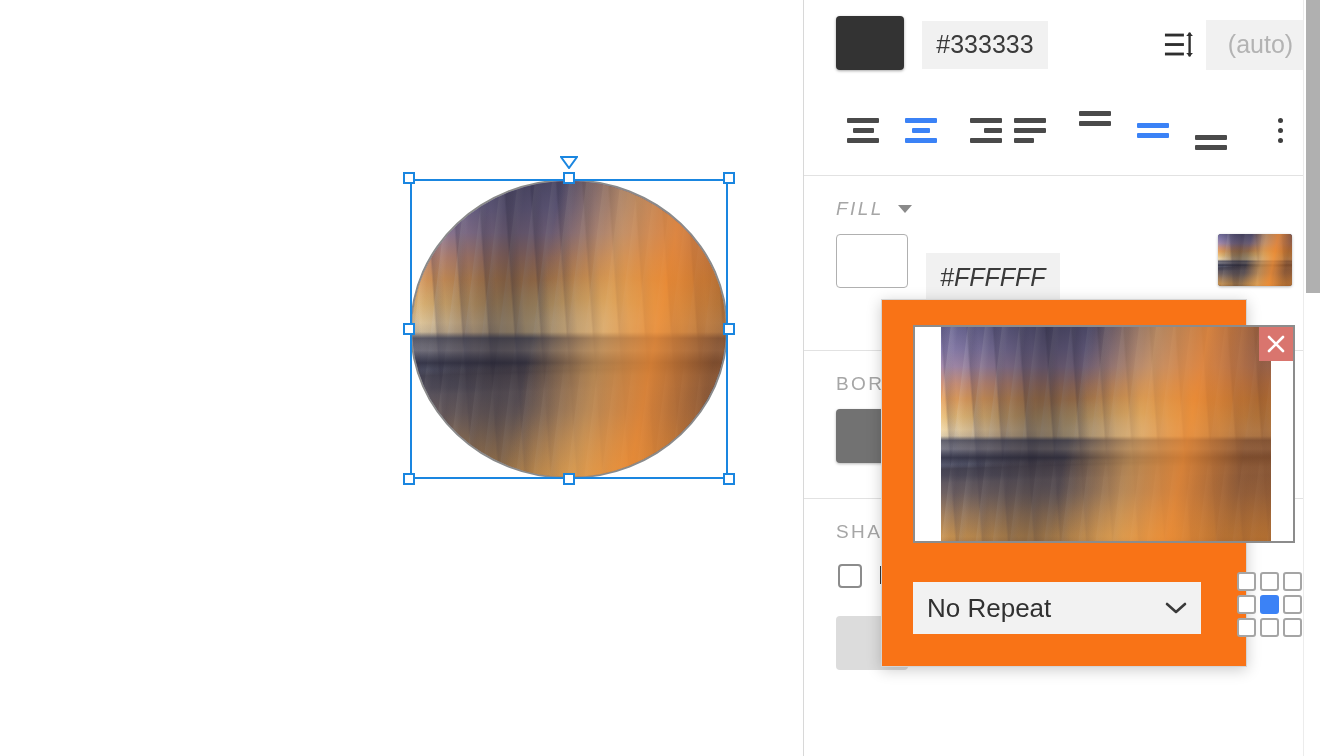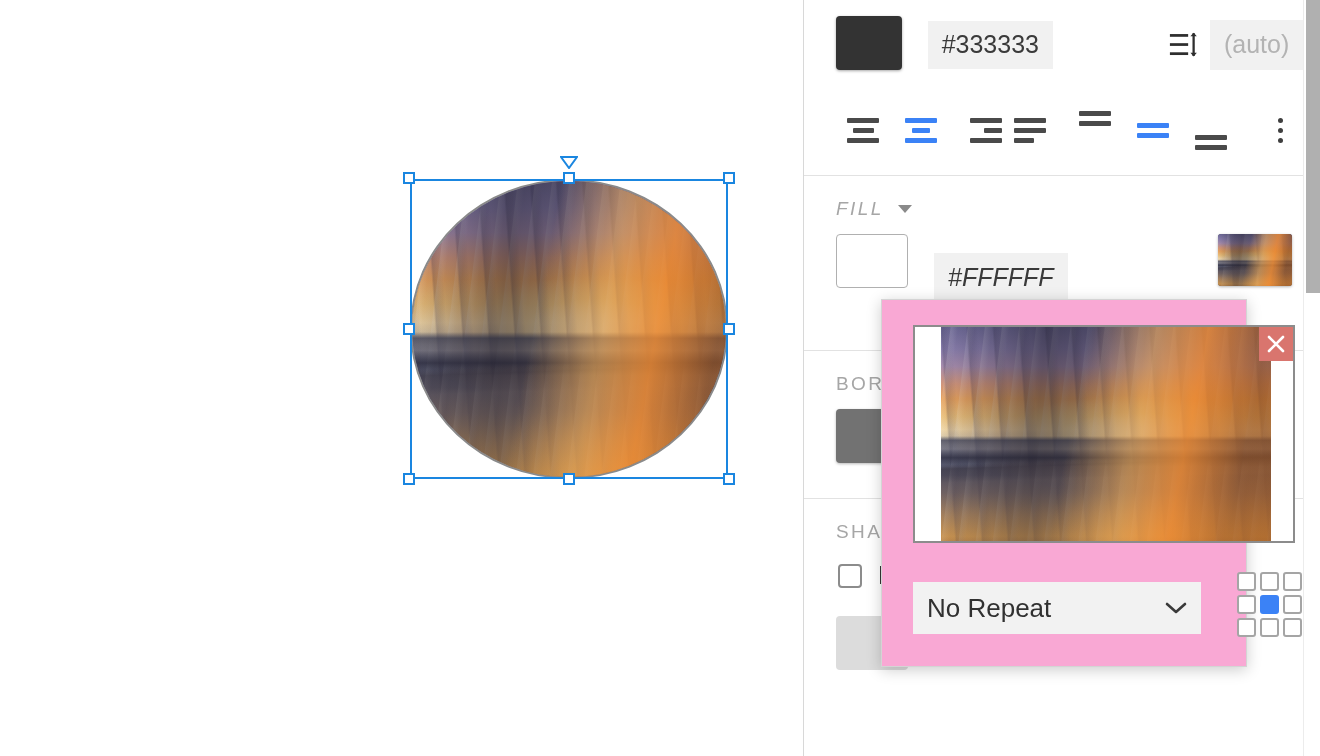--- a/index.html
+++ b/index.html
@@ -149,33 +149,33 @@
     margin-left: 32px;
     margin-top: 16px;
   }
   .hexfield {
     height: 48px;
     background: #f1f1f1;
     display: flex; align-items: center;
     padding: 0 14px;
     font-size: 25px;
     color: #3a3a3a;
-    margin-left: 26px;
+    margin-left: 18px;
     margin-top: 19px;
   }
   .lineheight-icon {
     margin-left: 116px;
     margin-top: 20px;
   }
   .autofield {
     height: 50px;
     width: 118px;
     background: #f1f1f1;
     display: flex; align-items: center;
-    padding: 0 14px;
+    padding: 0 22px;
     font-size: 25px;
     color: #b3b3b3;
     margin-left: 10px;
     margin-top: 19px;
   }
 
   .align-row {
     position: absolute;
     left: 0; top: 100px;
     width: 517px;
@@ -307,21 +307,21 @@
     left: 2px; top: 0;
     width: 14px; height: 293px;
     background: #b0b0b0;
   }
 
   
   #popup {
     position: absolute;
     left: 881px; top: 299px;
     width: 366px; height: 368px;
-    background: #f9a8d4;
+    background: #f97316;
     border: 1px solid #d4d4d4;
     box-shadow: 0 3px 14px rgba(0,0,0,0.20);
     z-index: 40;
   }
   #preview-box {
     position: absolute;
     left: 31px; top: 25px;
     width: 382px; height: 218px;
     border: 2px solid #8c8c8c;
     background: #ffffff;

